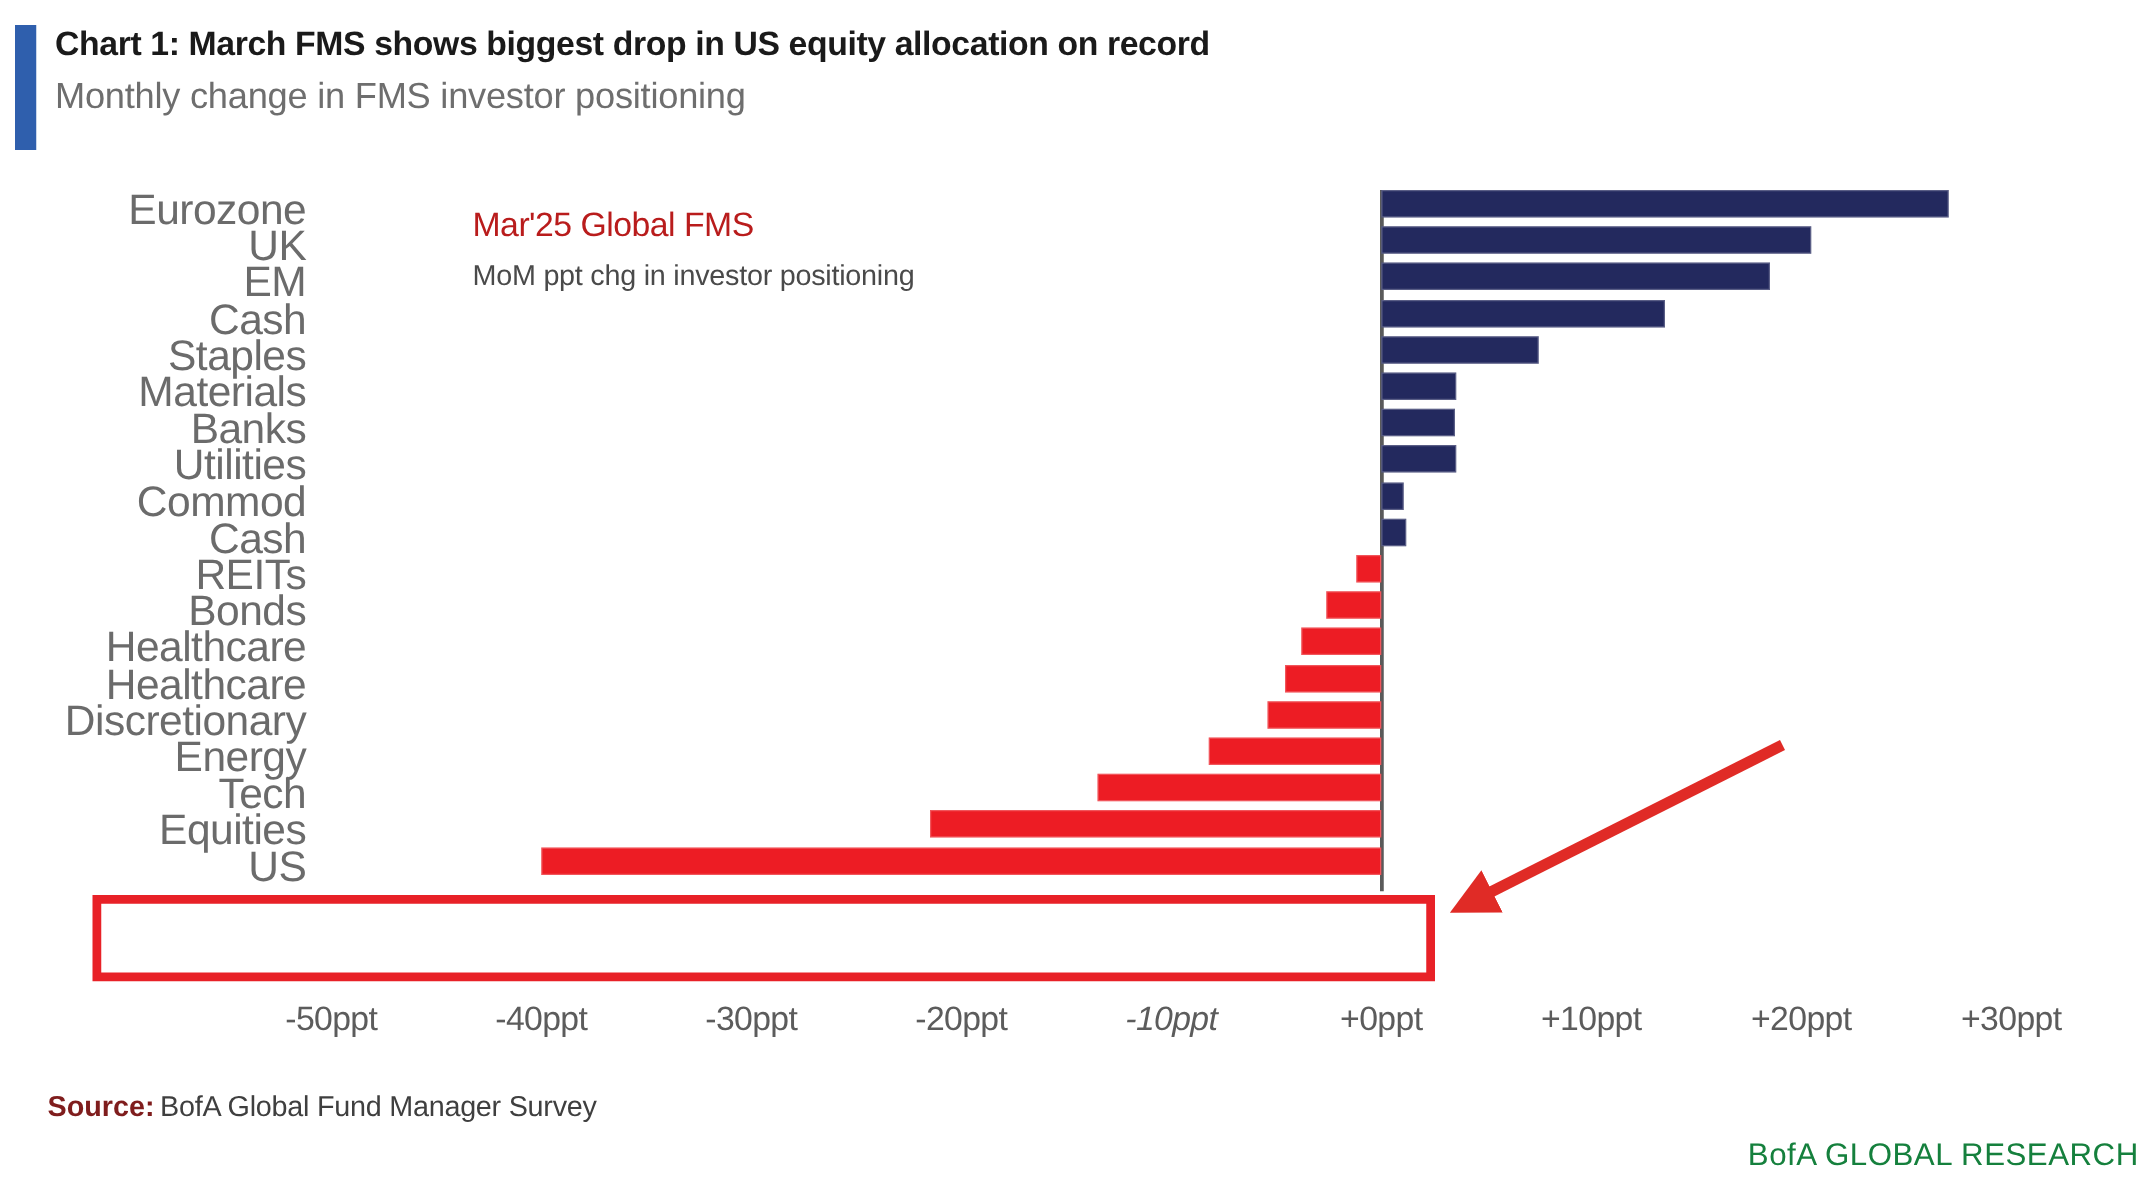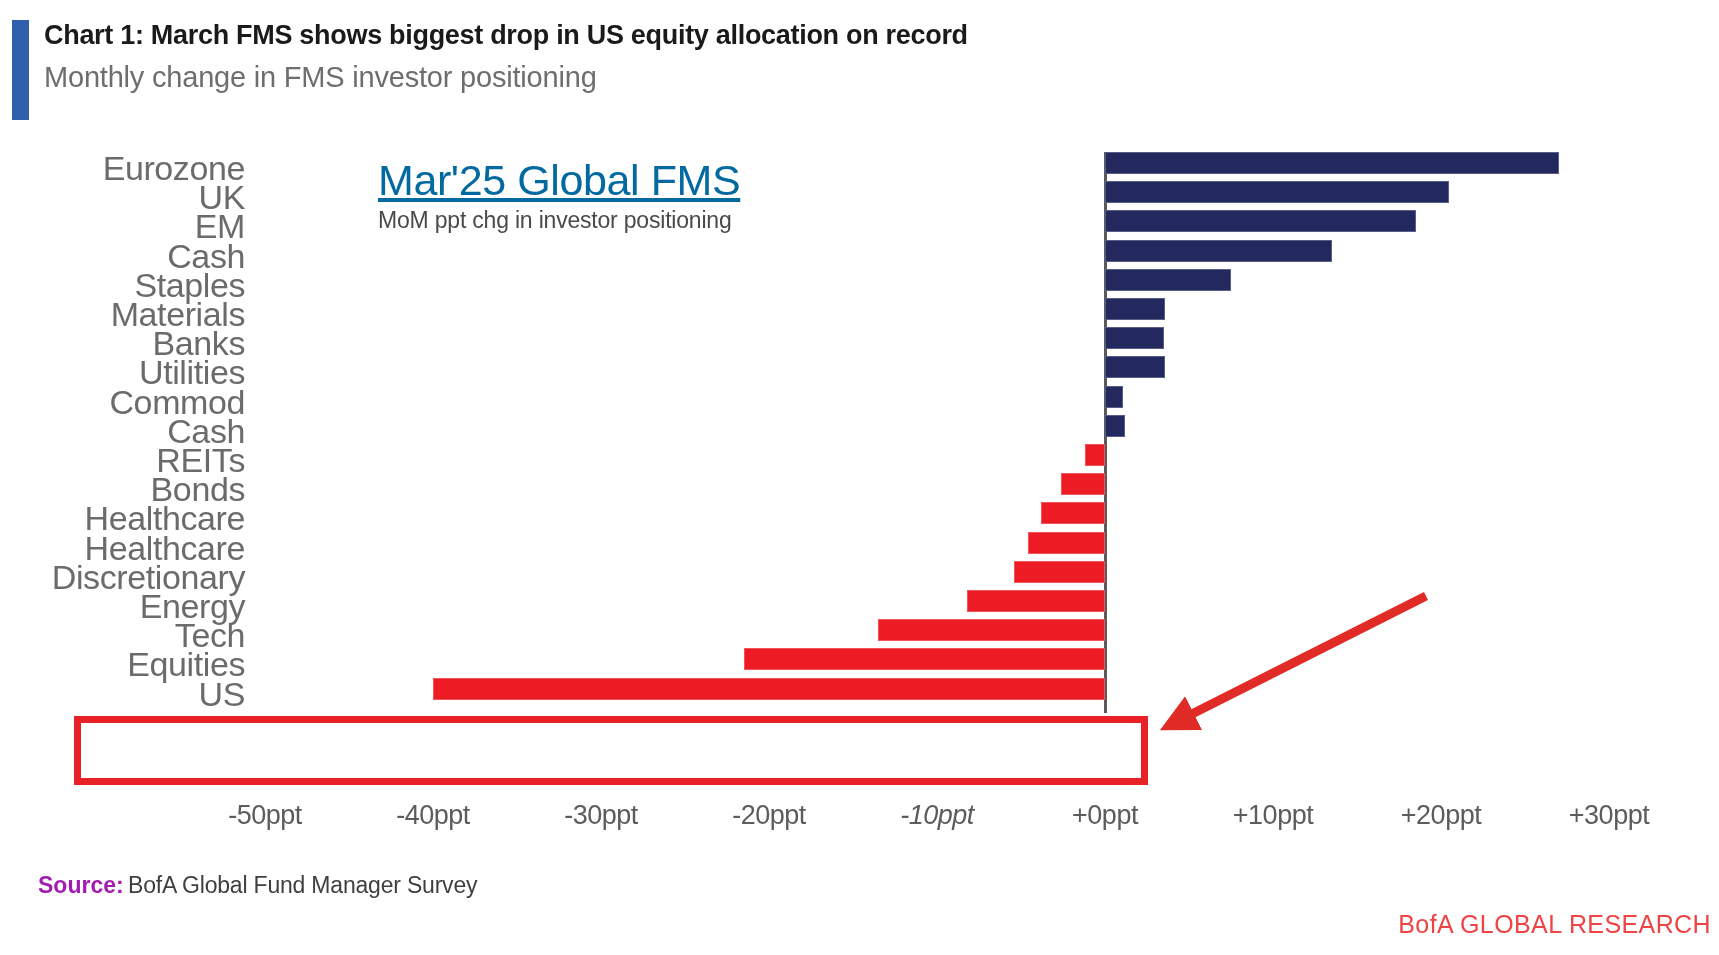--- a/index.html
+++ b/index.html
@@ -42,22 +42,22 @@
     letter-spacing: -0.4px; line-height: 1;
   }
   .bar {
     position: absolute;
     border: 1px solid rgba(255,255,255,0.25);
   }
 
   
   .inchart-note { position: absolute; left: 378px; top: 18px; }
   .inchart-title {
-    font-size: 43px; color: #0369a1; letter-spacing: -0.4px;
-    line-height: 44px; white-space: nowrap; text-decoration: underline;
+    font-size: 27px; color: #b91c1c; letter-spacing: -0.4px;
+    line-height: 44px; white-space: nowrap;
   }
   .inchart-sub {
     font-size: 23px; color: #4a4a4a; letter-spacing: -0.2px;
     line-height: 36px; white-space: nowrap;
   }
 
   
   .xaxis { position: absolute; left: 0; top: 800px; width: 1719px; height: 50px; }
   .xtick {
     position: absolute; top: 0; transform: translateX(-50%);
@@ -67,25 +67,25 @@
   
   .highlight-box {
     position: absolute; left: 74px; top: 716px;
     width: 1074px; height: 69px;
     border: 7px solid #e82127; background: transparent;
   }
   .annotation-arrow { position: absolute; left: 1130px; top: 560px; }
 
   
   .source-line { position: absolute; left: 38px; top: 872px; white-space: nowrap; }
-  .source-label { font-size: 23px; font-weight: bold; color: #a21caf; }
+  .source-label { font-size: 23px; font-weight: bold; color: #7f1d1d; }
   .source-text  { font-size: 23px; color: #3f3f3f; letter-spacing: -0.2px; }
   .watermark {
     position: absolute; right: 8px; top: 910px;
-    font-size: 25px; color: #ef4444; letter-spacing: 0.4px; white-space: nowrap;
+    font-size: 25px; color: #15803d; letter-spacing: 0.4px; white-space: nowrap;
   }
 </style>
 </head>
 <body>
 
 <div id="page">
 
   <div class="header">
     <div class="accent-bar"></div>
     <div class="title-block">

